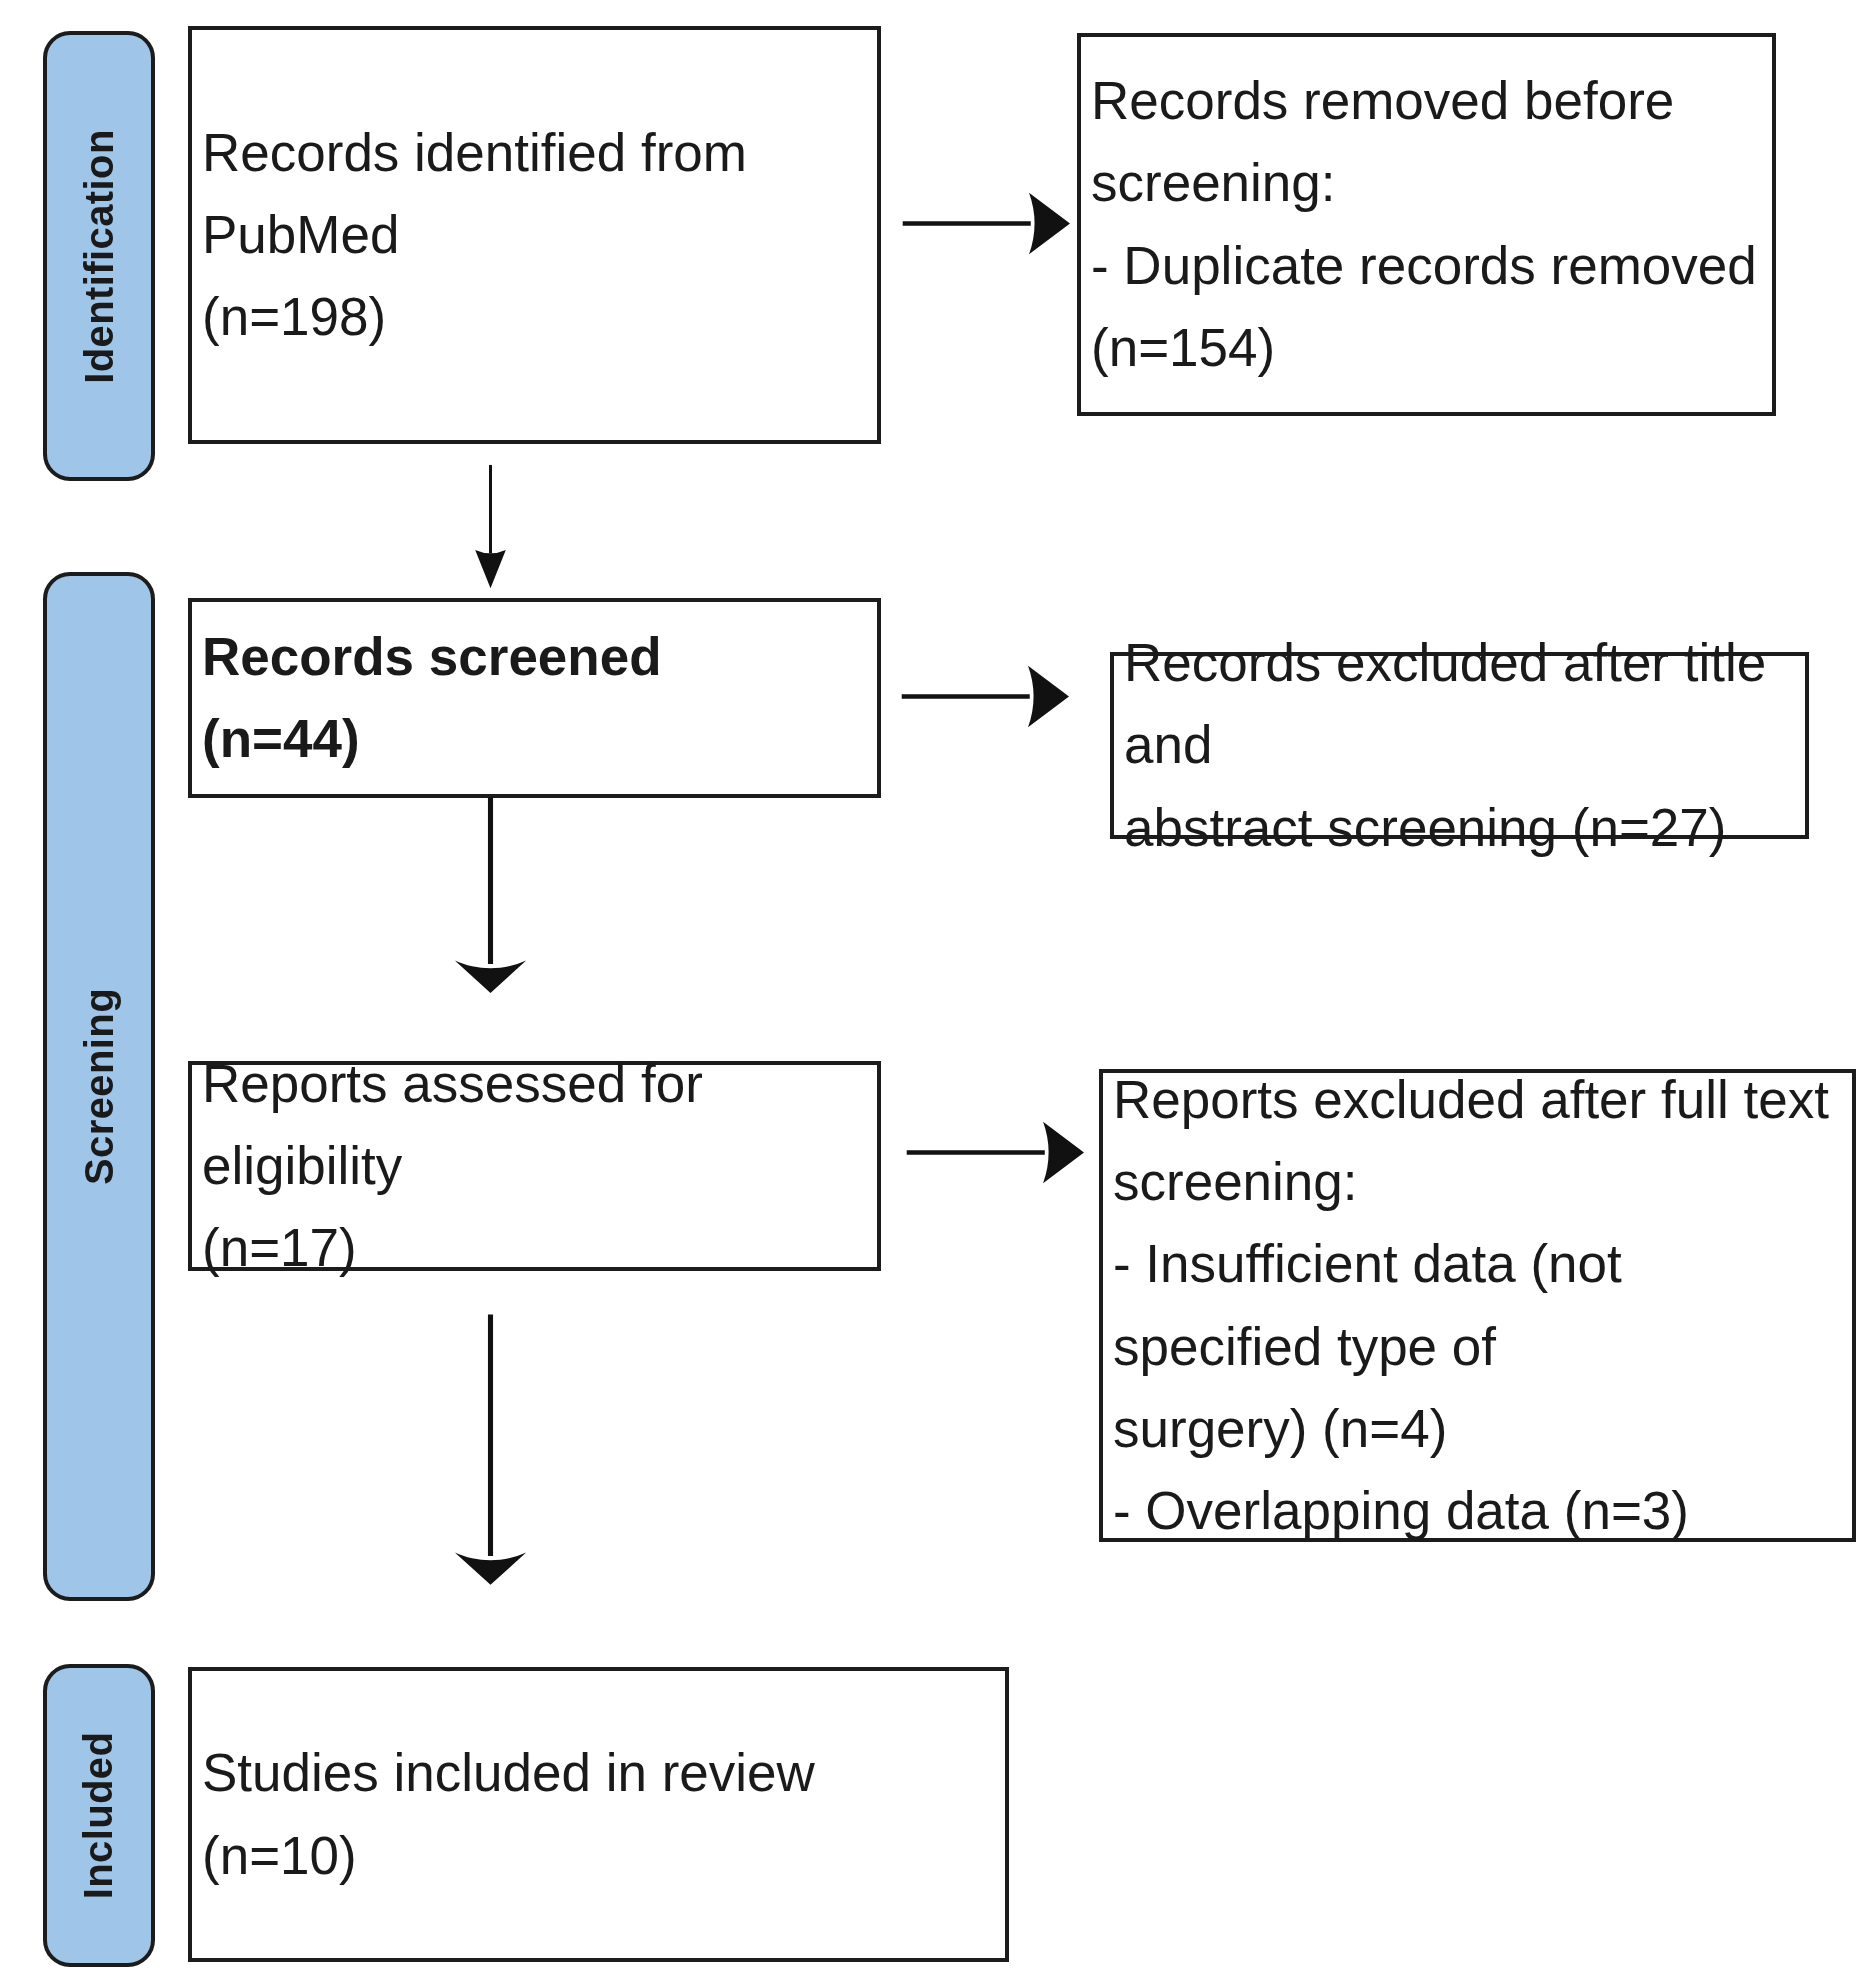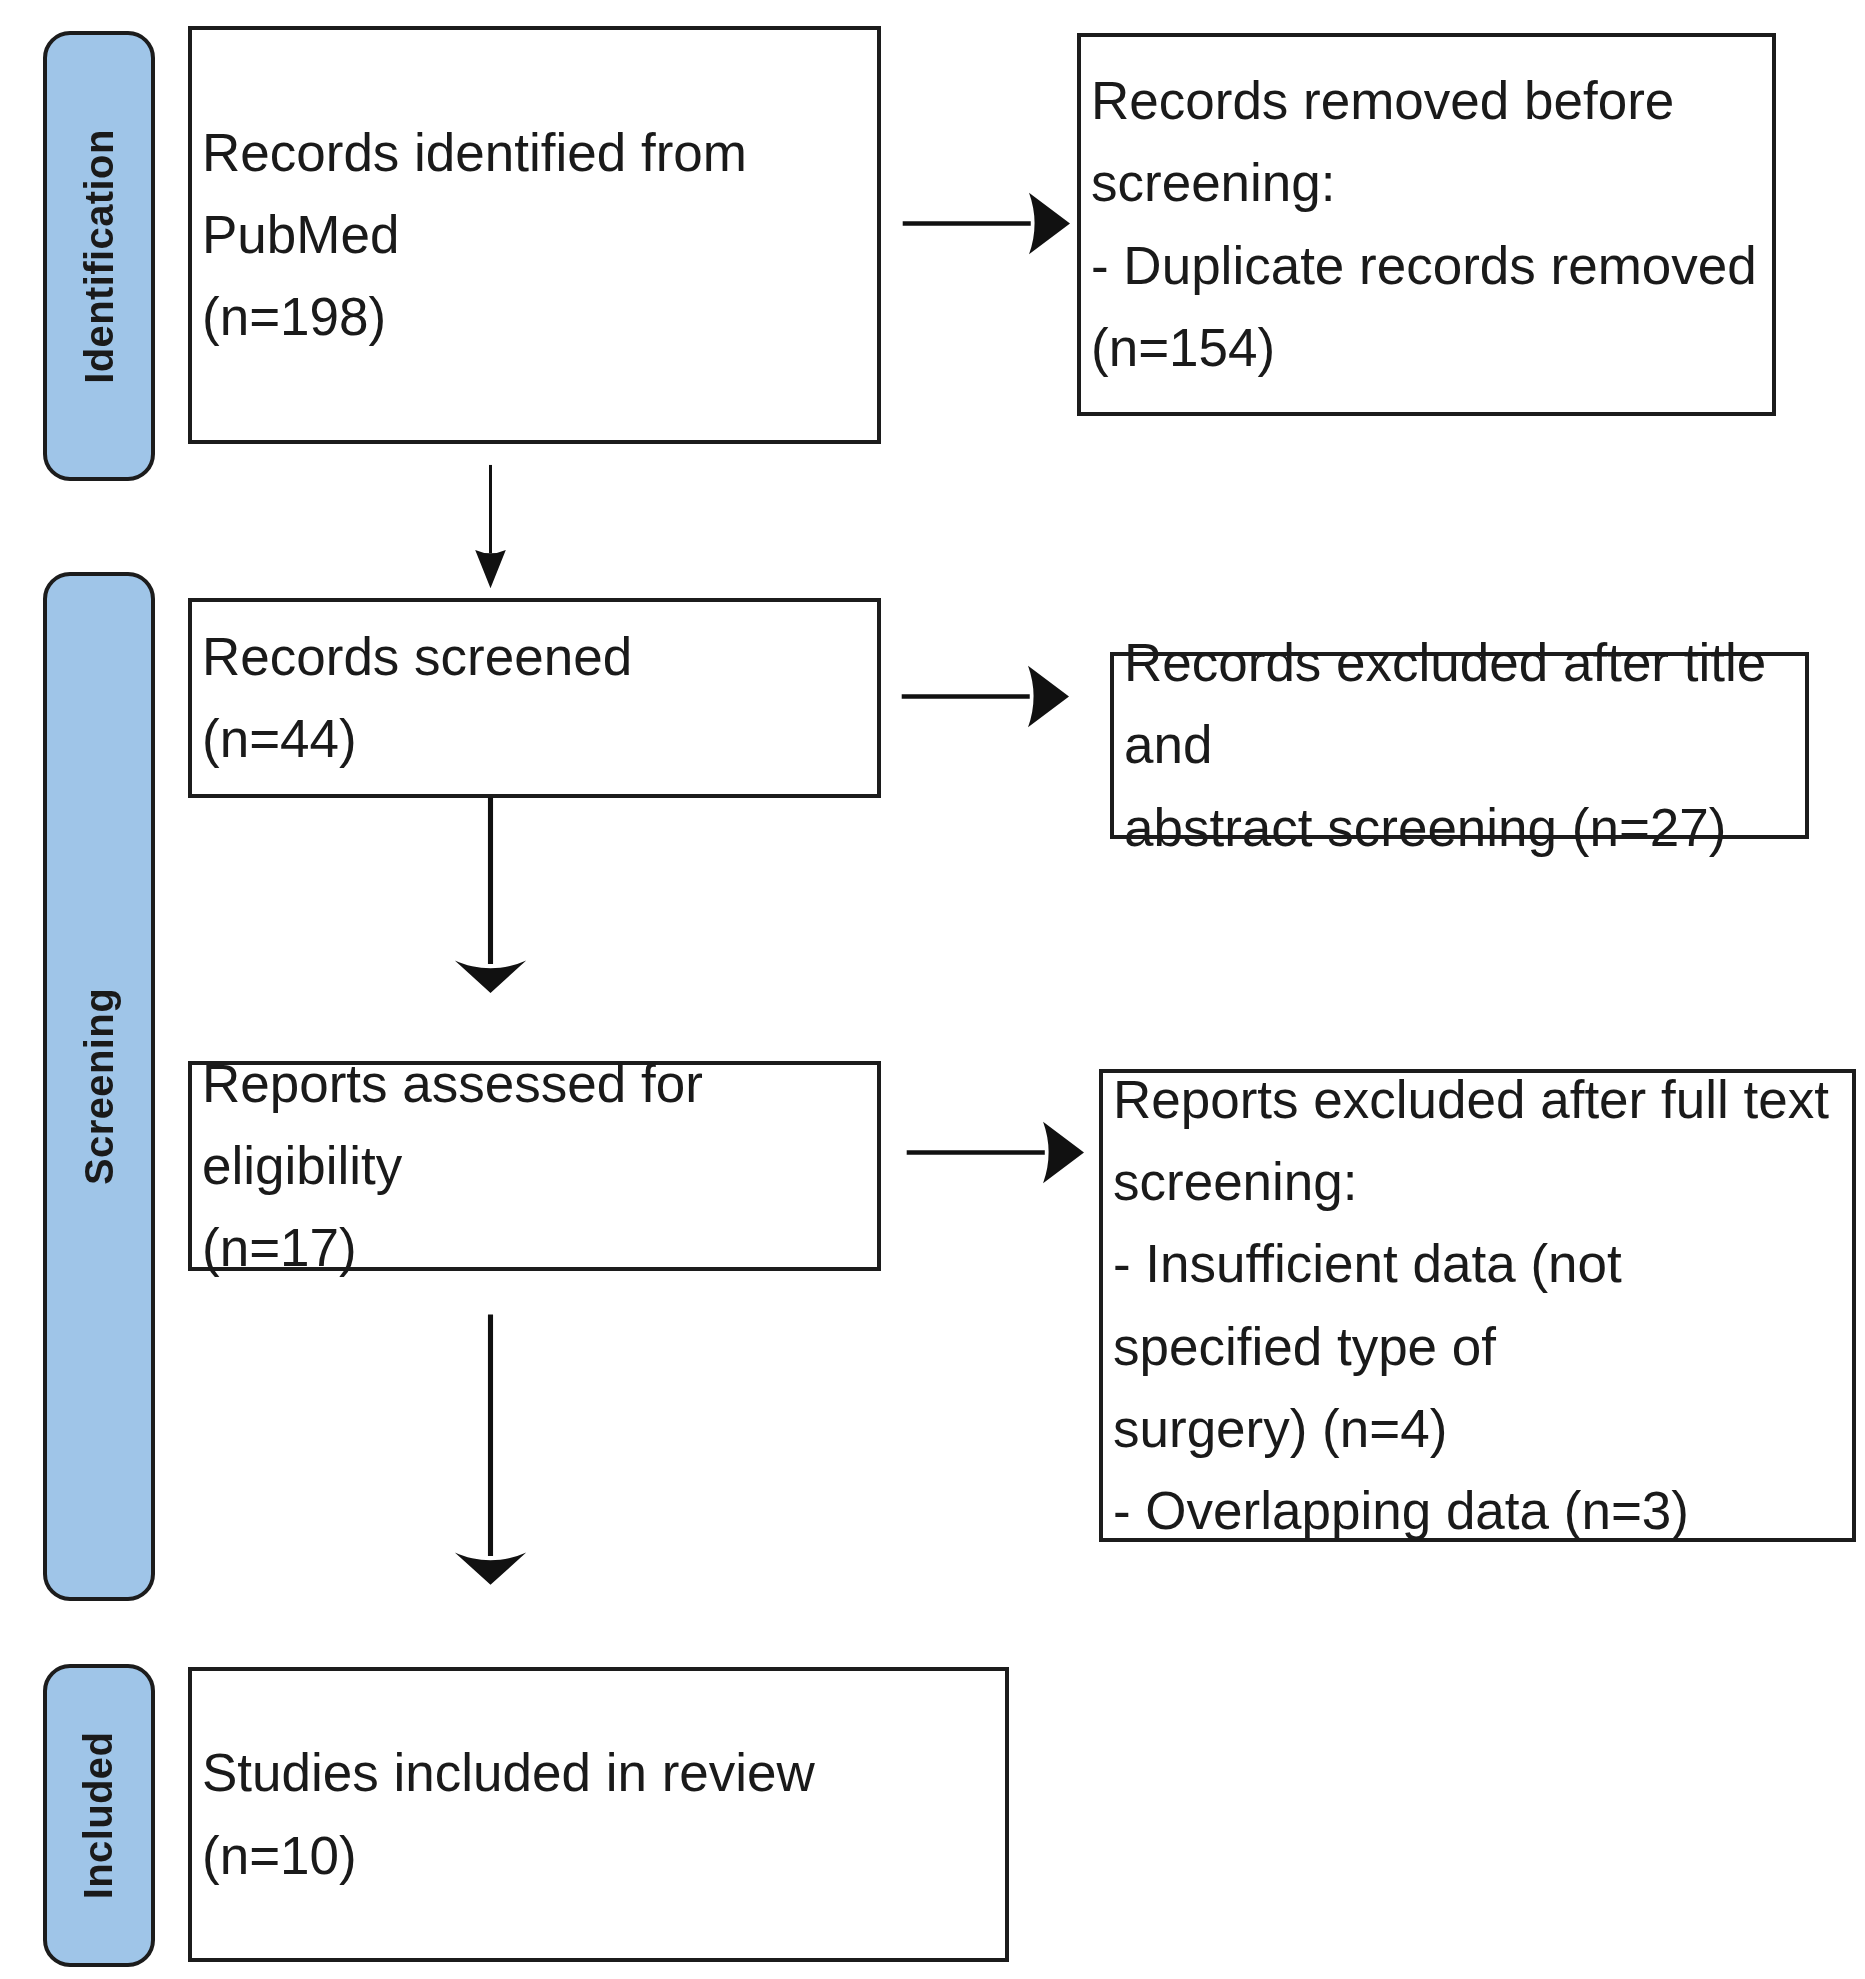--- a/index.html
+++ b/index.html
@@ -90,21 +90,21 @@
 (n=198)</div>
   </div>
 
   <div class="flow-box" style="left:1077px; top:33px; width:699px; height:383px;">
     <div class="box-text">Records removed before
 screening:
 - Duplicate records removed
 (n=154)</div>
   </div>
 
-  <div class="flow-box" style="left:188px; top:598px; width:693px; height:200px;">
+  <div class="flow-box" style="left:188px; top:598px; width:693px; height:200px;font-weight:bold;">
     <div class="box-text">Records screened
 (n=44)</div>
   </div>
 
   <div class="flow-box" style="left:1110px; top:606px; width:699px; height:187px;margin-top:46px;">
     <div class="box-text">Records excluded after title and
 abstract screening (n=27)</div>
   </div>
 
   <div class="flow-box" style="left:188px; top:1061px; width:693px; height:210px;">

